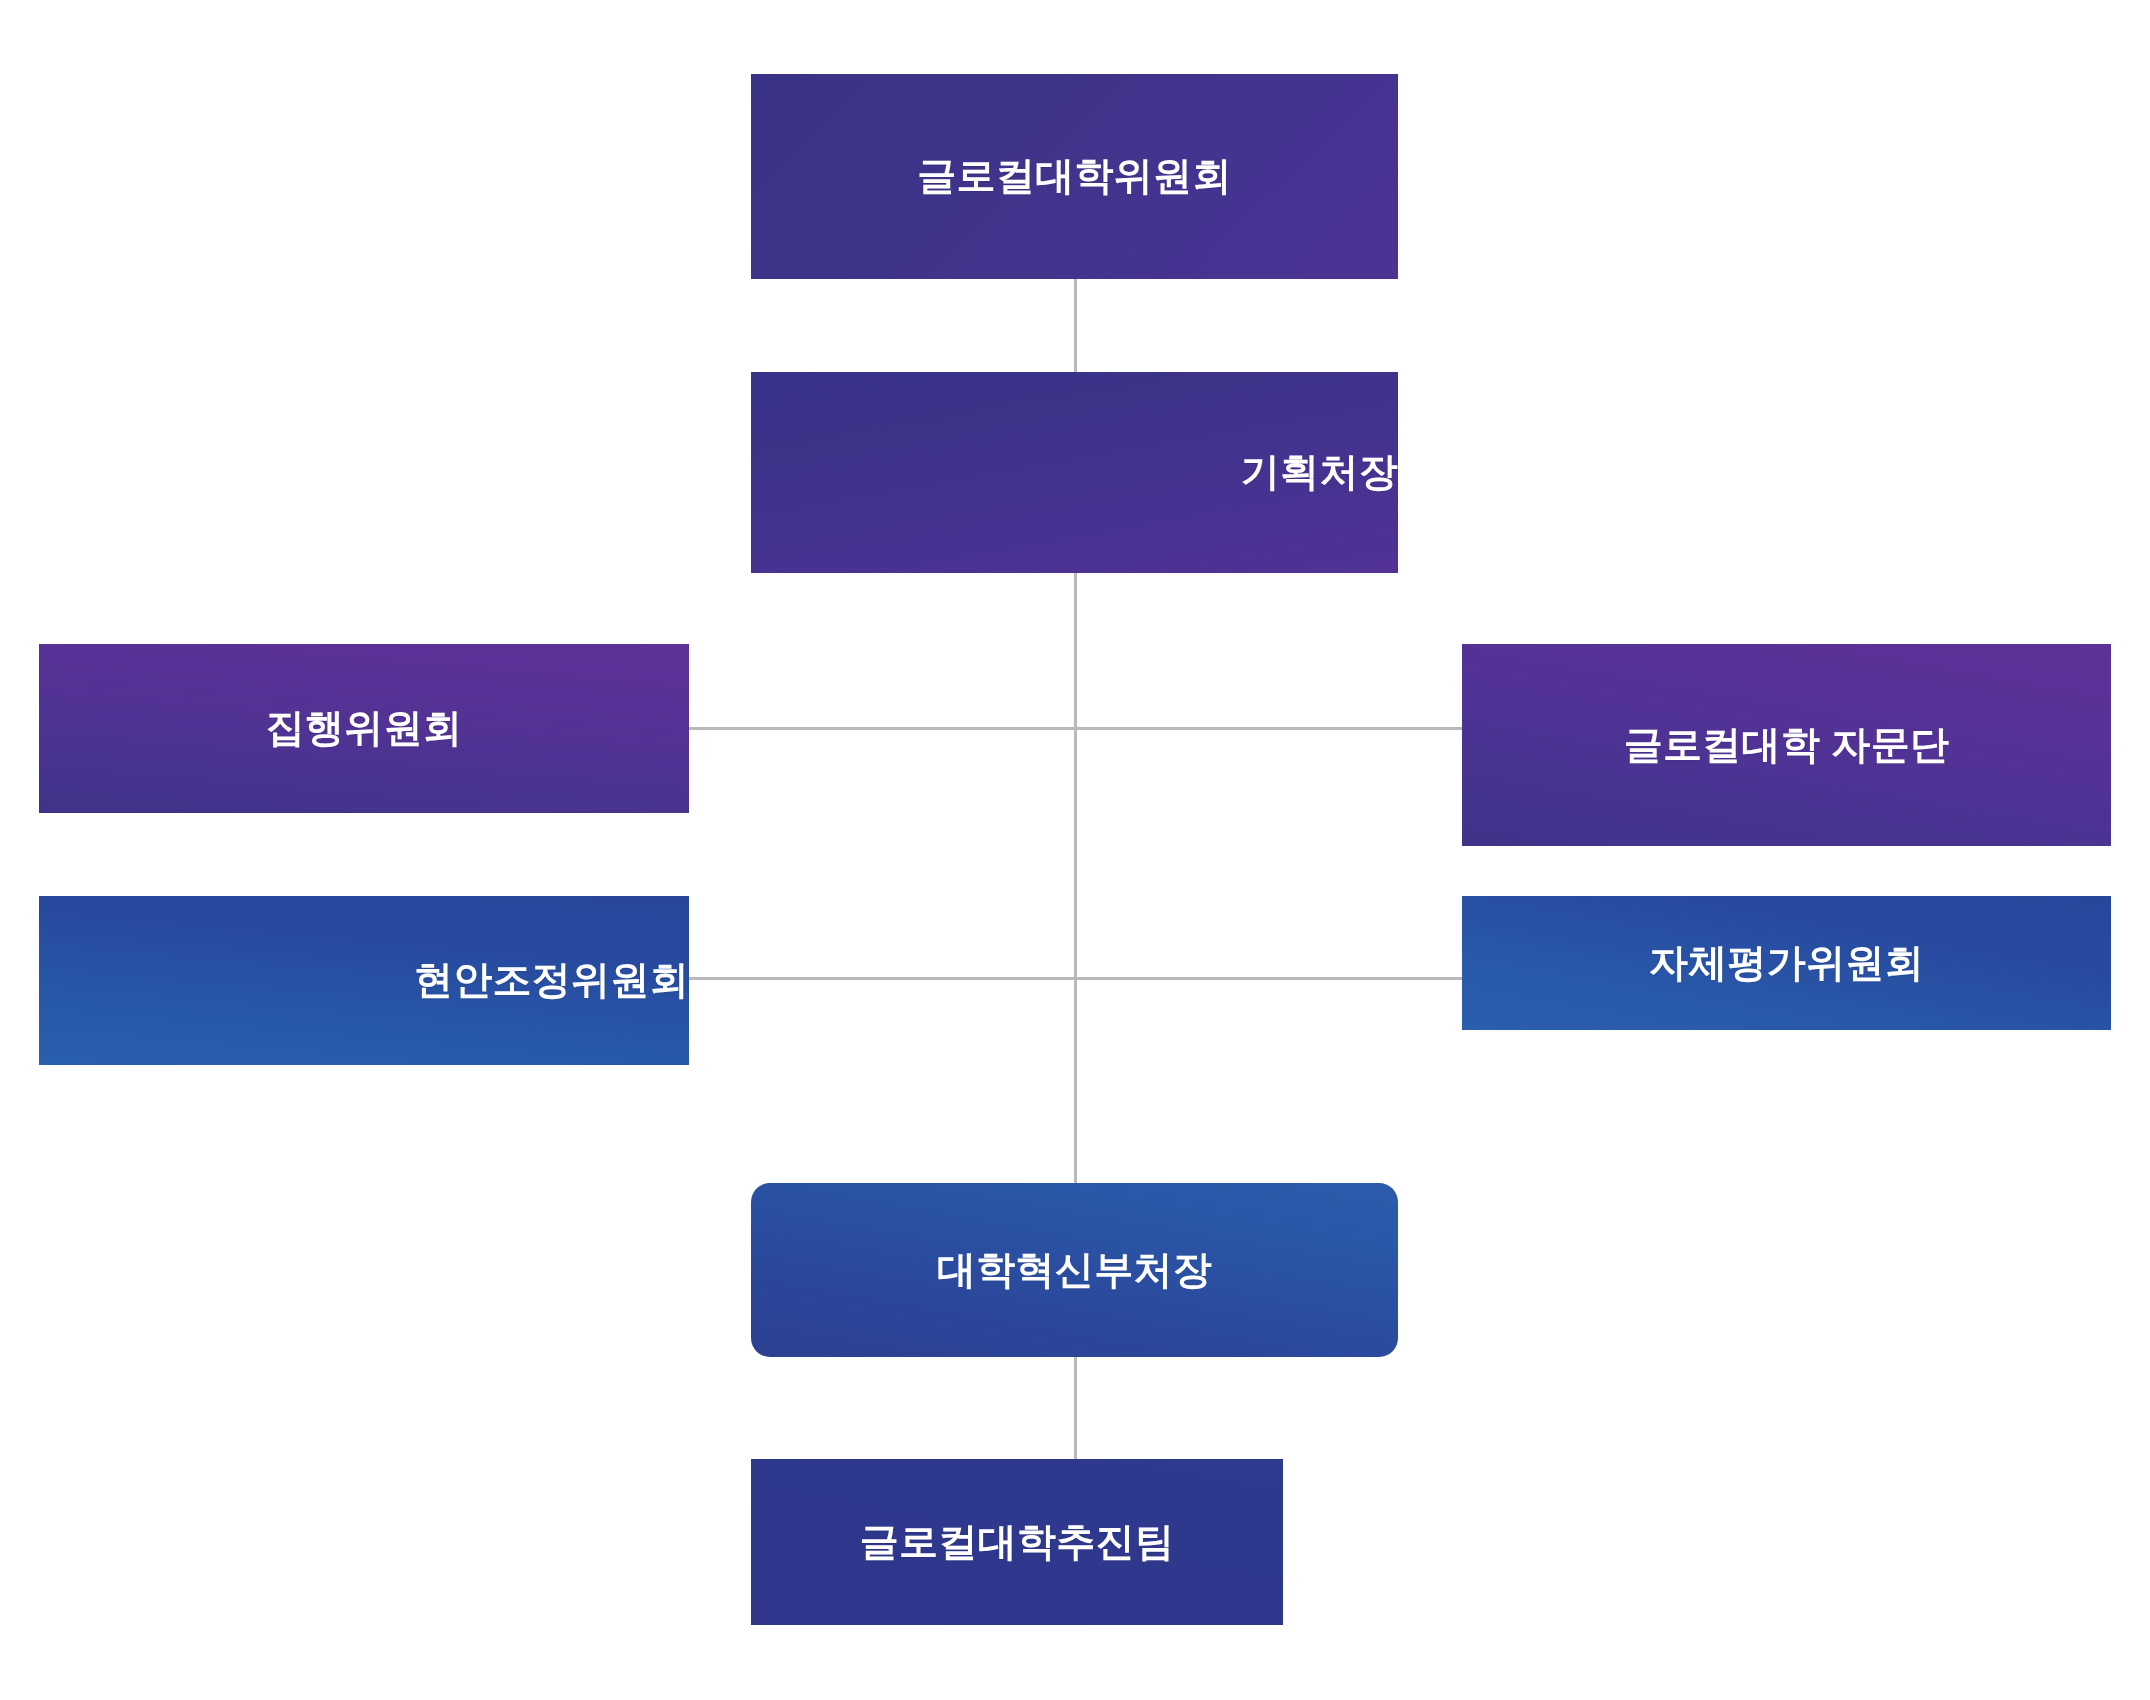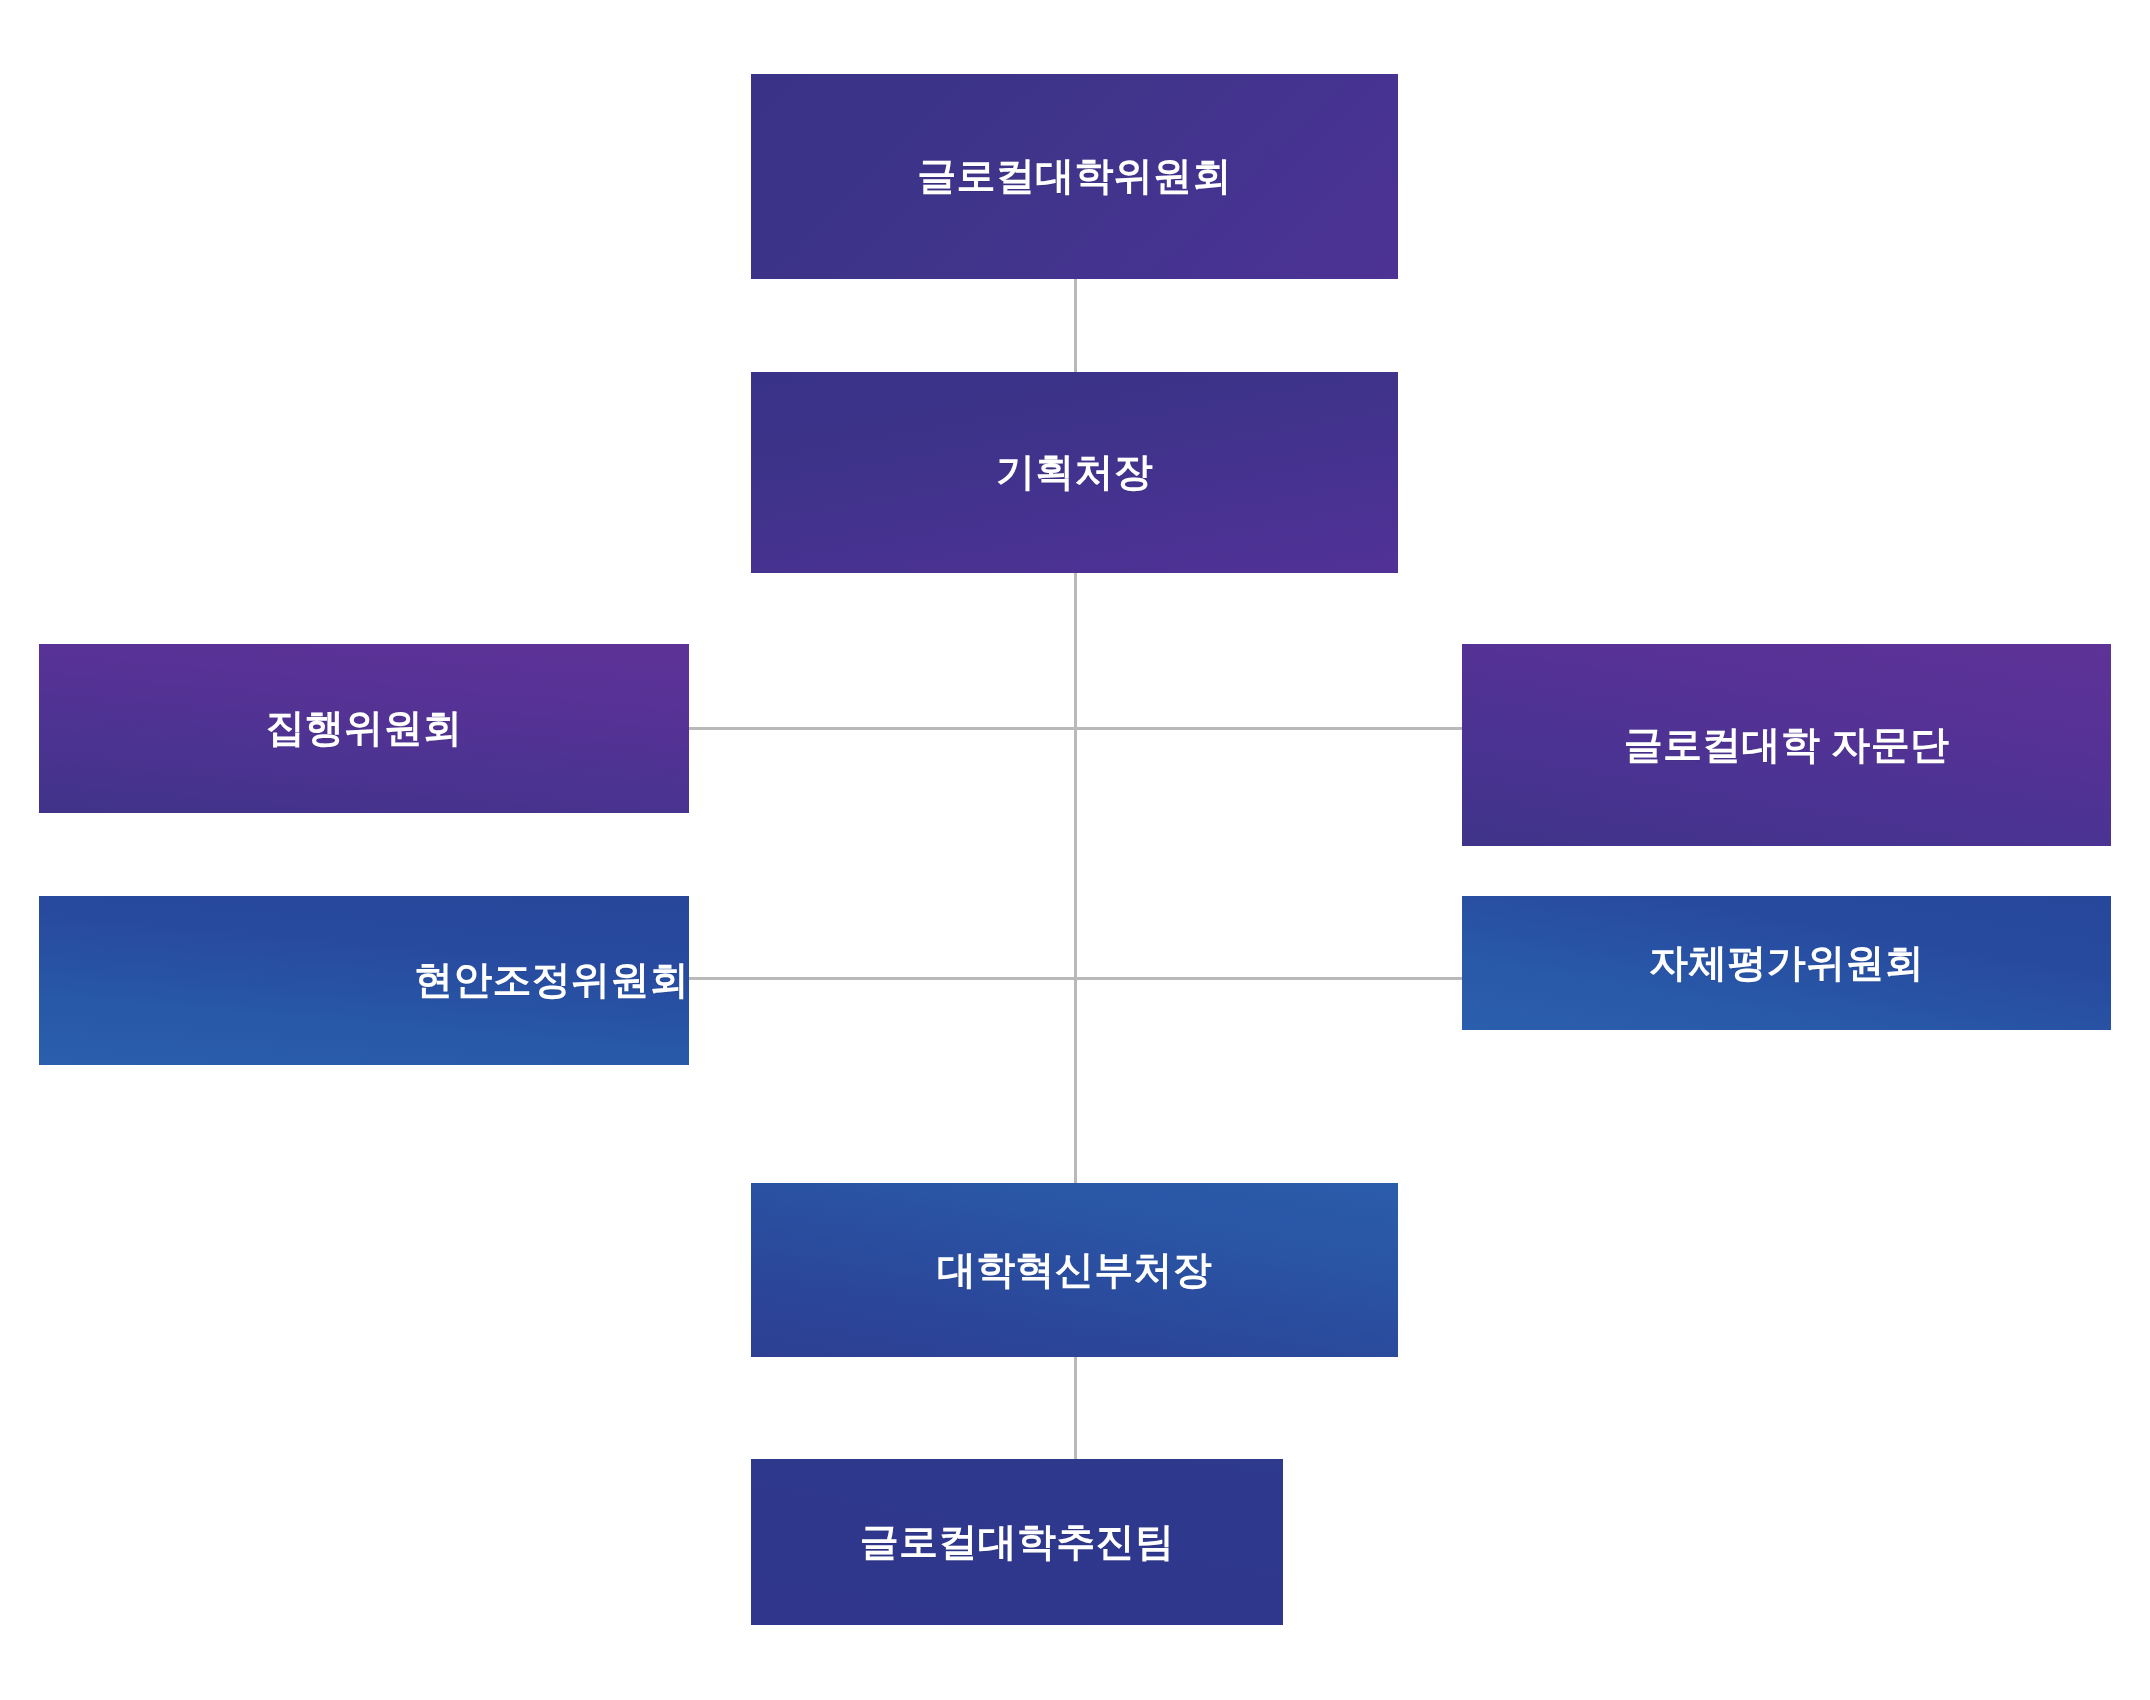--- a/index.html
+++ b/index.html
@@ -47,20 +47,21 @@
   .connector.h { height: 3.3px; }
 
   
   #node-committee {
     left: 751px; top: 74px; width: 647px; height: 205px;
     background: linear-gradient(135deg, #393388 0%, #3e3489 38%, #473392 78%, #4d3393 100%);
   }
   #node-planning-director {
     left: 751px; top: 372px; width: 647px; height: 201px;
     background: linear-gradient(170deg, #383389 0%, #3d3389 30%, #473291 68%, #523196 100%);
+    justify-content: flex-end;
   }
   #node-exec-committee {
     left: 39px; top: 644px; width: 650px; height: 169px;
     background: linear-gradient(185deg, #5e3297 0%, #583296 28%, #4c3392 64%, #403389 100%);
   }
   #node-advisory-group {
     left: 1462px; top: 644px; width: 649px; height: 202px;
     background: linear-gradient(190deg, #5e3297 0%, #573296 30%, #4a3392 66%, #3f3389 100%);
   }
   #node-issue-committee {
@@ -68,20 +69,21 @@
     background: linear-gradient(185deg, #28479b 0%, #27499e 30%, #2858a8 70%, #2a5fae 100%);
     justify-content: flex-end;
   }
   #node-self-eval-committee {
     left: 1462px; top: 896px; width: 649px; height: 134px;
     background: linear-gradient(190deg, #27479b 0%, #274a9f 32%, #2959a9 72%, #2a5fad 100%);
   }
   #node-innovation-director {
     left: 751px; top: 1183px; width: 647px; height: 174px;
     background: linear-gradient(190deg, #2b5cab 0%, #2a55a5 30%, #2b479a 70%, #2d3f92 100%);
+    border-radius: 19px;
   }
   #node-promotion-team {
     left: 751px; top: 1459px; width: 532px; height: 166px;
     background: linear-gradient(190deg, #2e3a8d 0%, #2e388c 40%, #2f368b 100%);
   }
 
   
   #conn-committee-to-planning { left: 1074px; top: 277px; height: 96px; }
   #conn-planning-down        { left: 1074px; top: 572px; height: 613px; }
   #conn-exec-to-center       { left: 687px; top: 727px; width: 388px; }

